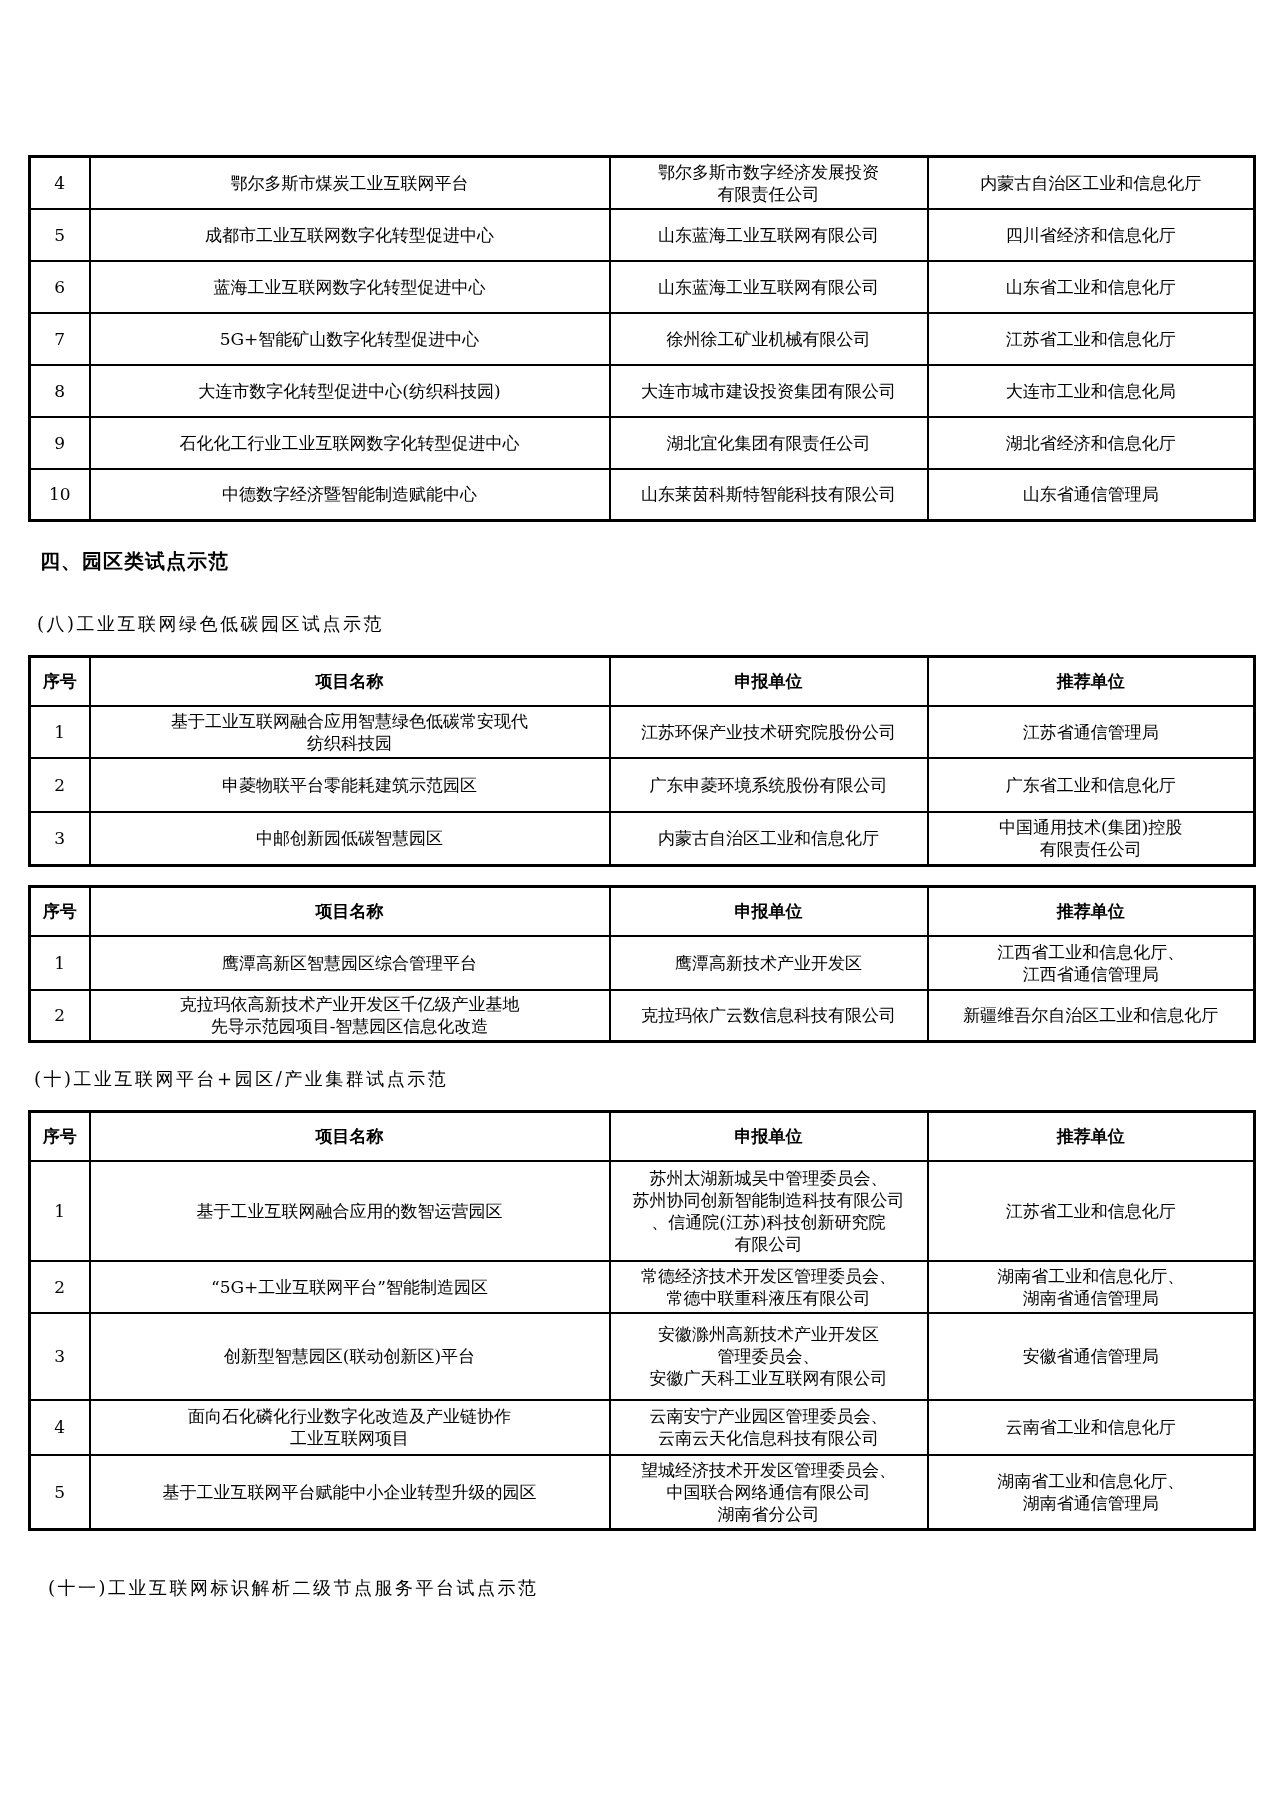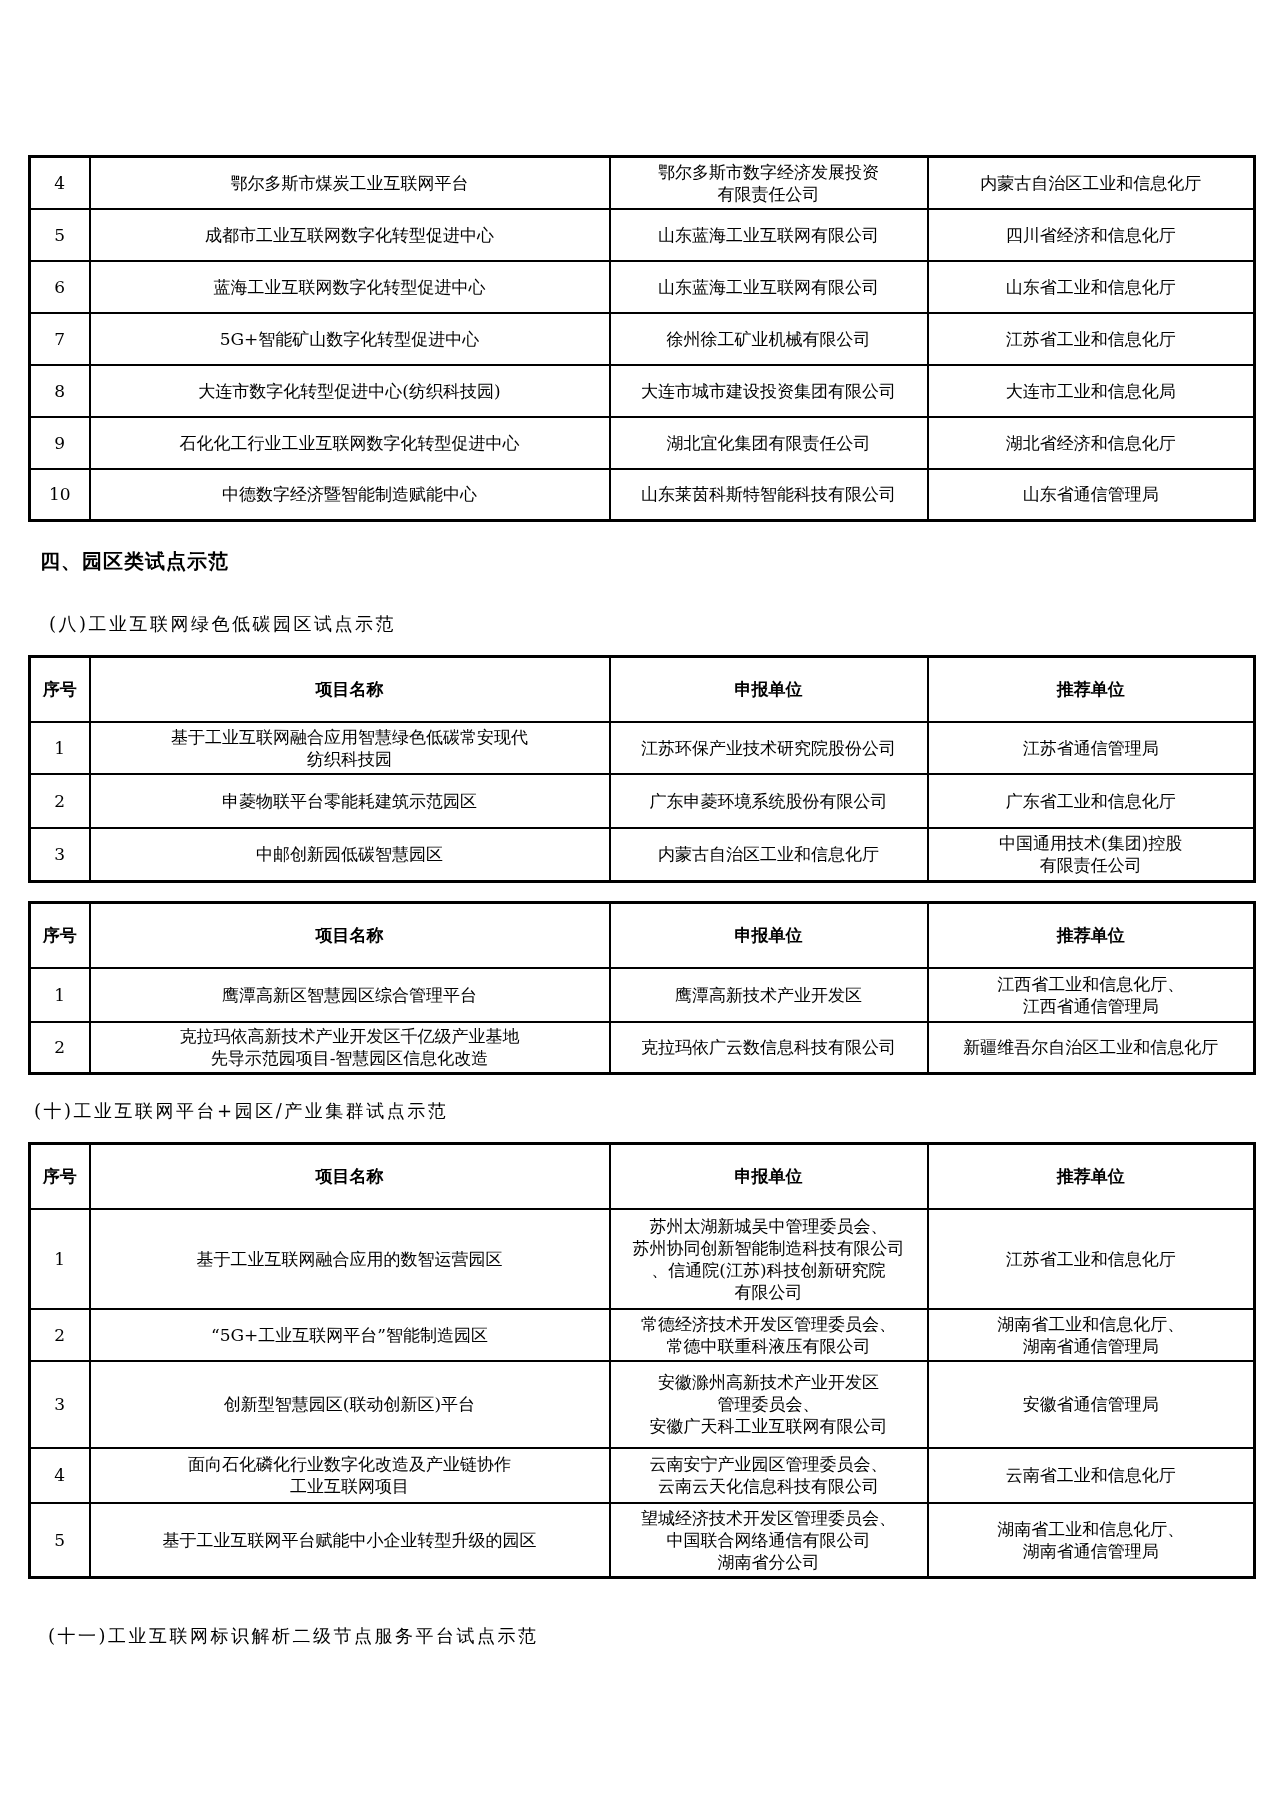--- a/index.html
+++ b/index.html
@@ -50,31 +50,31 @@
     letter-spacing: 1px;
     line-height: 26px;
   }
   .sub-heading {
     font-family: "DejaVu Serif", "Liberation Serif", serif;
     font-size: 18px;
     letter-spacing: 2.5px;
     line-height: 24px;
   }
   .h-section4   { margin: 26px 0 0 12px; }
-  .s-sub8       { margin: 38px 0 0 21px; }
+  .s-sub8       { margin: 38px 0 0 9px; }
   .t-green      { margin-top: 19px; }
   .s-sub9       { margin: 23px 0 0 6px; }
   .t-digops     { margin-top: 18px; }
   .s-sub10      { margin: 24px 0 0 6px; }
   .t-platform   { margin-top: 19px; }
   .h-section5   { margin: 25px 0 0 0; }
   .s-sub11      { margin: 45px 0 0 20px; }
 
   tr.h52  { height: 52px; }
-  tr.h53  { height: 65px; }
+  tr.h53  { height: 49px; }
   tr.h54  { height: 54px; }
   tr.h55  { height: 55px; }
   tr.h75  { height: 75px; }
   tr.h87  { height: 87px; }
   tr.h100 { height: 100px; }
 </style>
 </head>
 <body>
 
 <div class="page">

